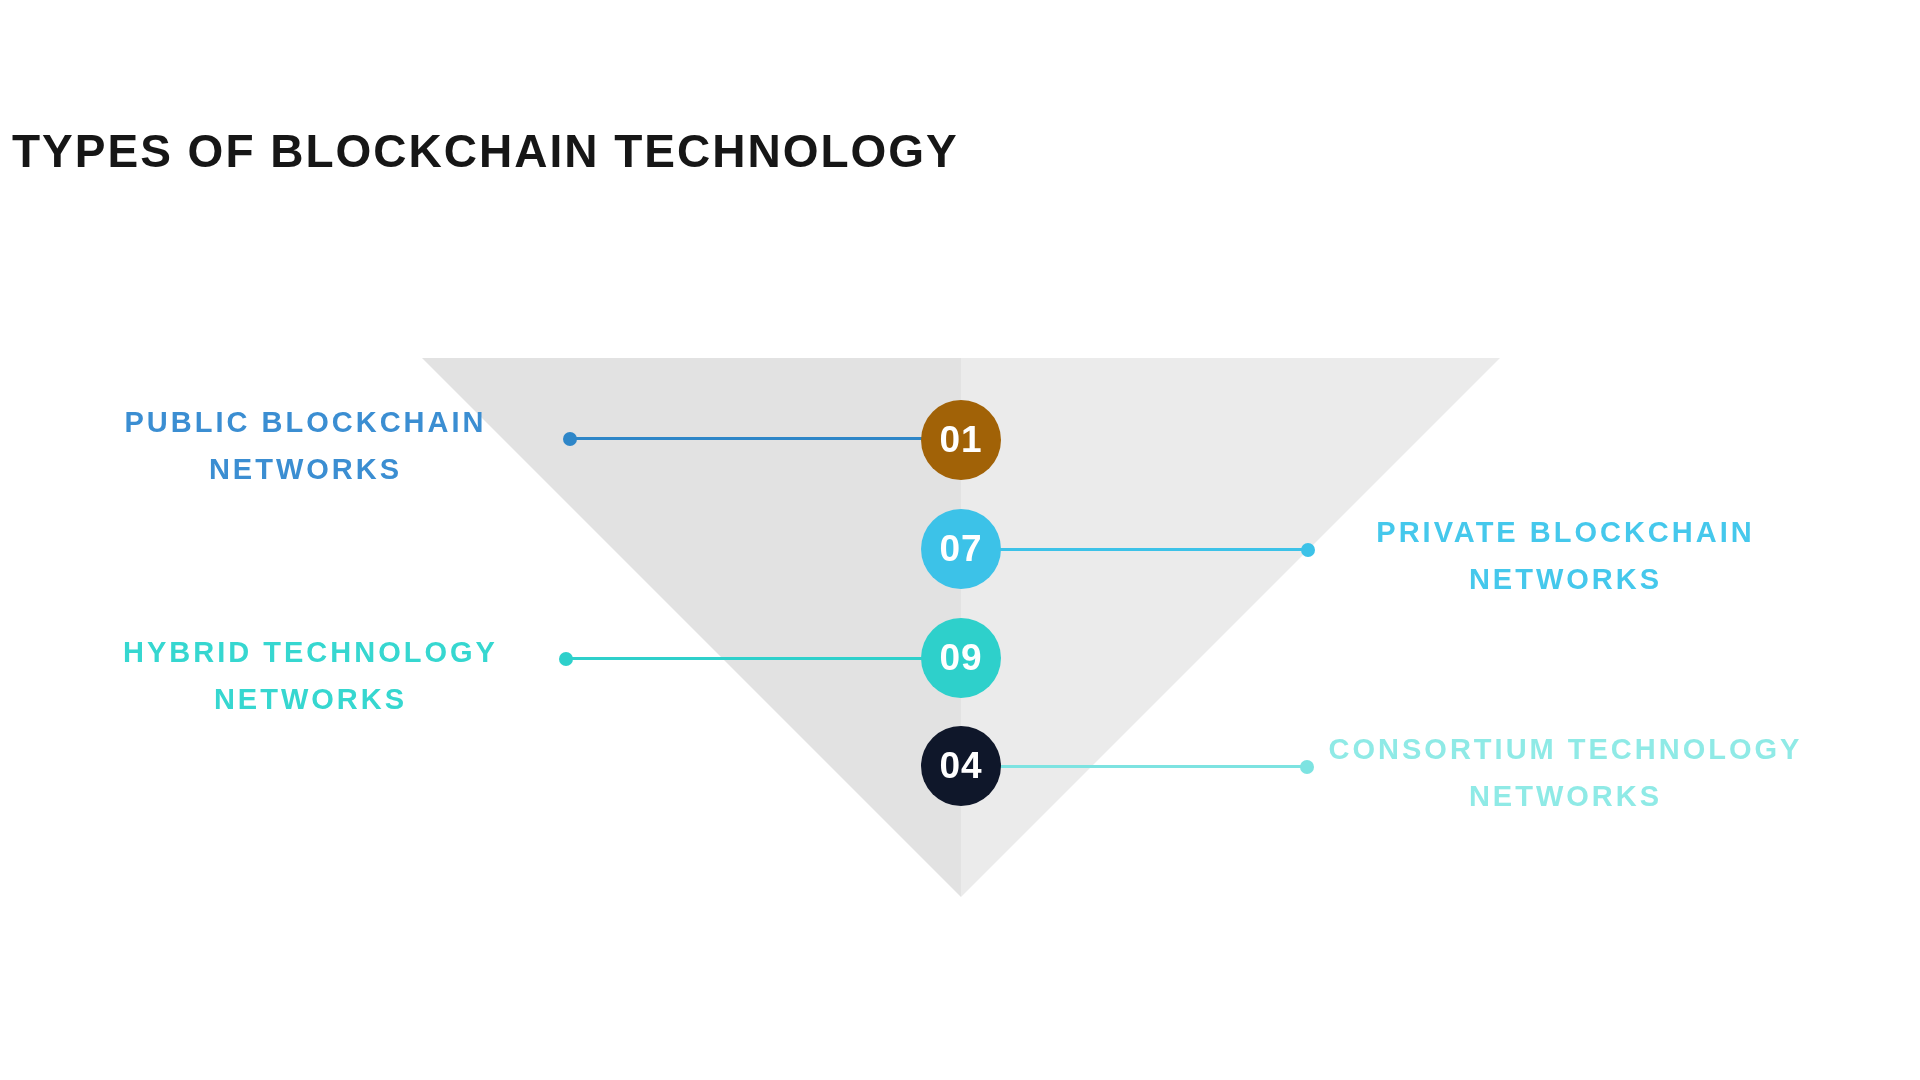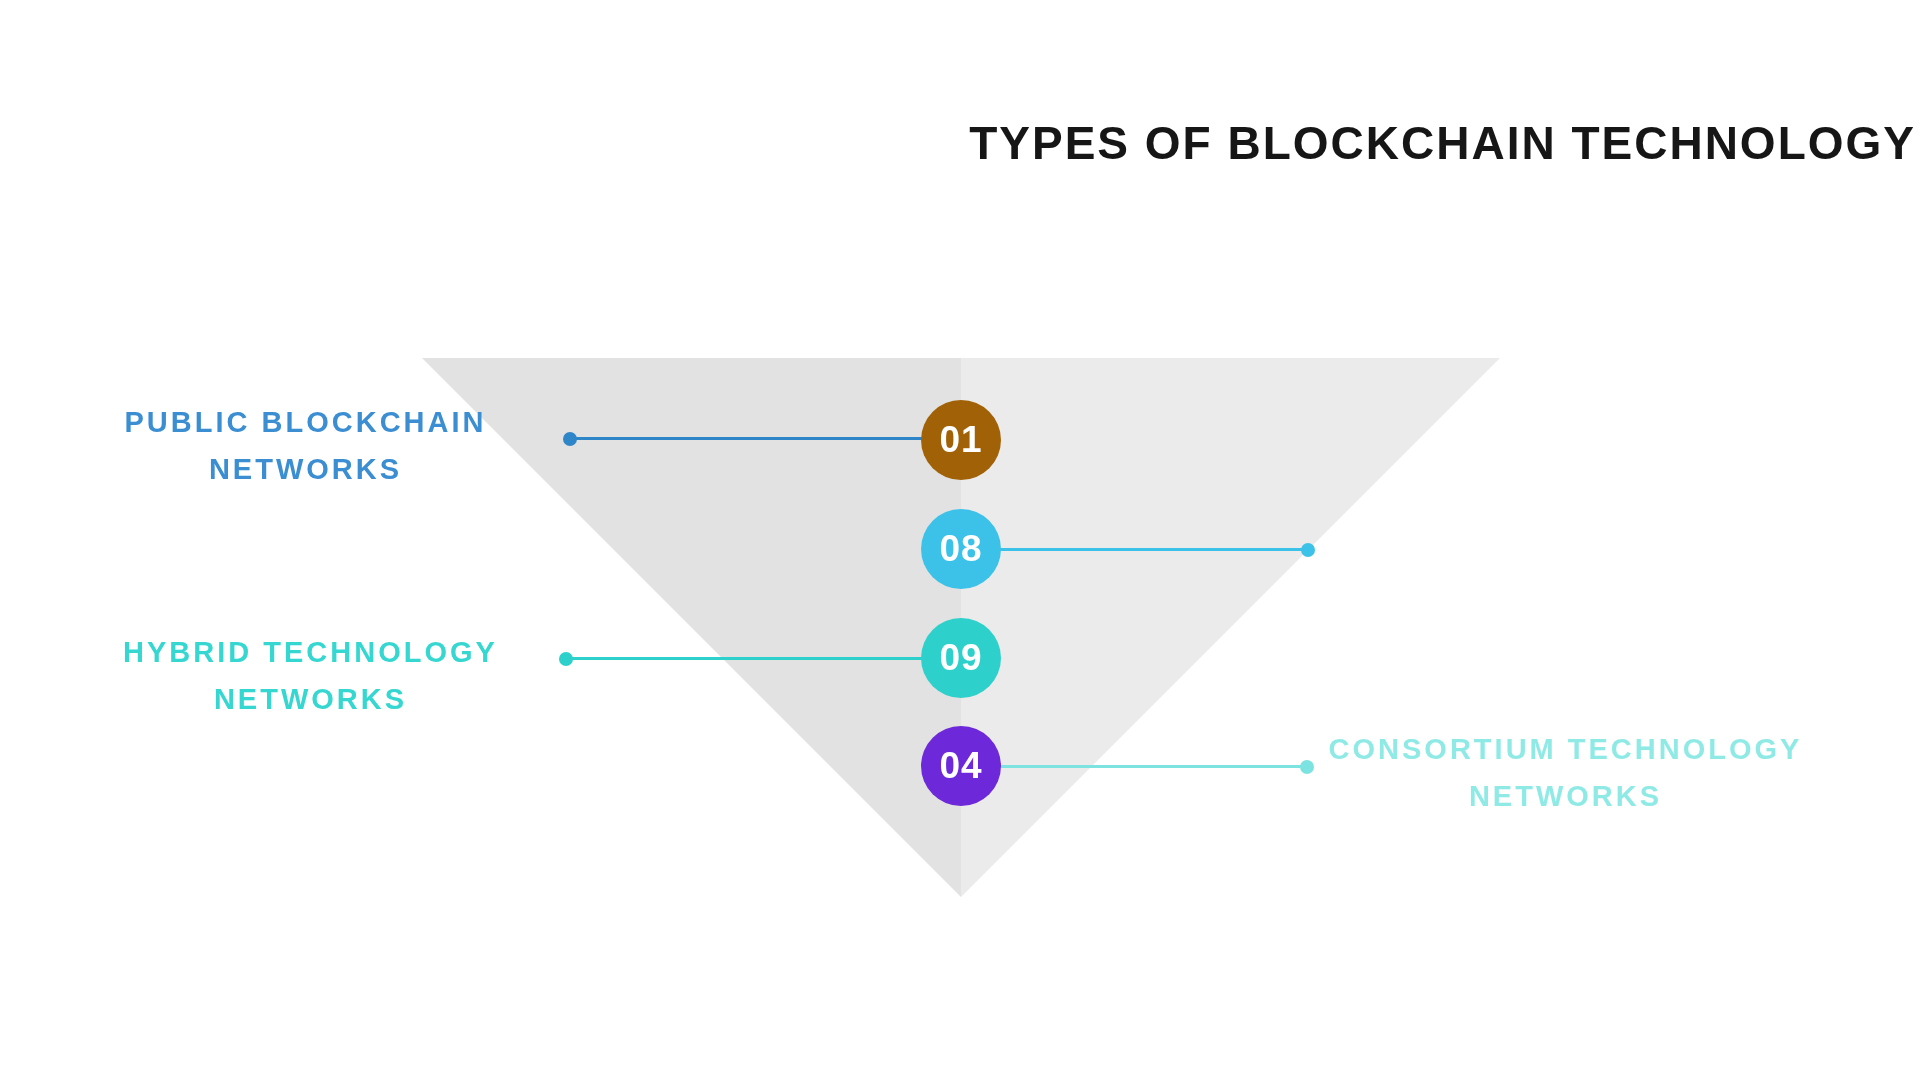--- a/index.html
+++ b/index.html
@@ -15,22 +15,22 @@
     background: #ffffff;
     overflow: hidden;
   }
 
   
   .title {
     position: absolute;
     left: 0;
     right: 0;
     top: 112px;
-    margin: 4px;
-    text-align: right;
+    margin: 12px;
+    text-align: left;
     font-size: 46px;
     font-weight: 700;
     letter-spacing: 2px;
     color: #161616;
   }
 
   
   .tri {
     position: absolute;
     inset: 0;
@@ -79,21 +79,21 @@
   }
   .num {
     color: #ffffff;
     font-size: 37px;
     font-weight: 700;
     letter-spacing: 1px;
   }
   .c1 { left: 921px; top: 400px; background: #a16207; }
   .c2 { left: 921px; top: 509px; background: #3cc2e8; }
   .c3 { left: 921px; top: 618px; background: #2ed0cb; }
-  .c4 { left: 921px; top: 726px; background: #6d28d9; }
+  .c4 { left: 921px; top: 726px; background: #0f172a; }
 
   
   .label {
     position: absolute;
     text-align: center;
     font-size: 29px;
     font-weight: 700;
     letter-spacing: 3px;
     line-height: 47px;
     z-index: 4;
@@ -118,22 +118,23 @@
   </div>
   <div class="circle c1">
     <span class="num">01</span>
   </div>
   <div class="label lab1">PUBLIC BLOCKCHAIN NETWORKS</div>
 
   <div class="line line-right l2">
     <span class="dot"></span>
   </div>
   <div class="circle c2">
-    <span class="num">08</span>
+    <span class="num">07</span>
   </div>
+  <div class="label lab2">PRIVATE BLOCKCHAIN NETWORKS</div>
 
   <div class="line line-left l3">
     <span class="dot"></span>
   </div>
   <div class="circle c3">
     <span class="num">09</span>
   </div>
   <div class="label lab3">HYBRID TECHNOLOGY NETWORKS</div>
 
   <div class="line line-right l4">

